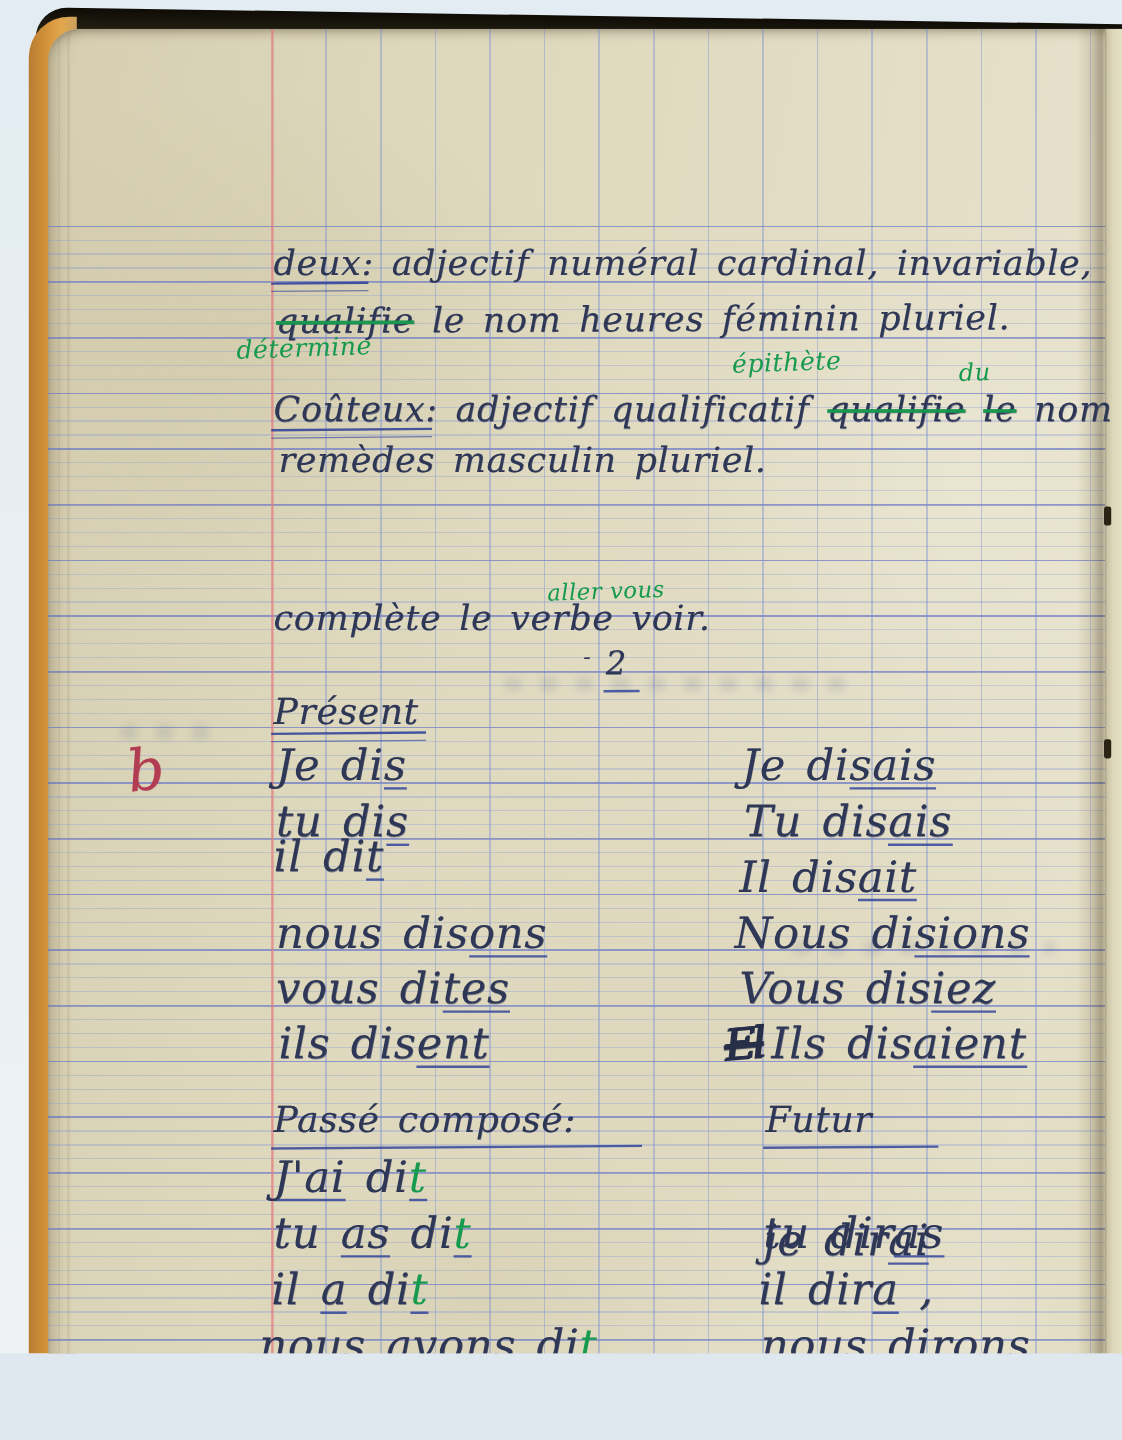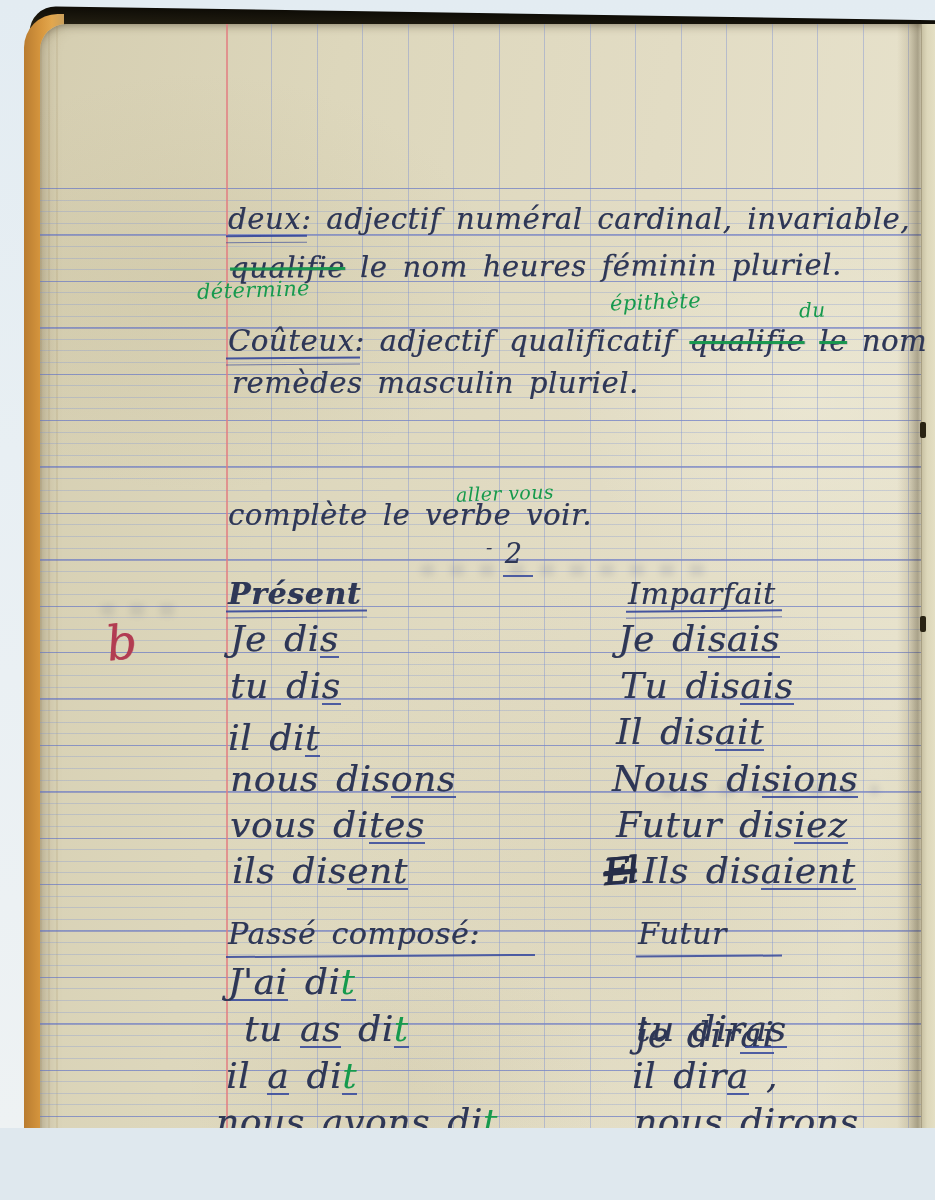--- a/index.html
+++ b/index.html
@@ -112,39 +112,38 @@
   <div class="hw" style="left:232px;top:366px;">remèdes masculin pluriel.</div>
   <div class="hw" style="left:228px;top:324px;"><span class="u2">Coûteux</span><span>: adjectif qualificatif</span>&nbsp;<span class="strikeg">qualifie</span>&nbsp;<span class="strikeg2">le</span>&nbsp;<span>nom</span></div>
 
   <div class="green" style="left:456px;top:482px;font-size:19px;">aller vous</div>
   <div class="hw" style="left:228px;top:498px;">complète le verbe voir.</div>
 
   <div class="hw" style="left:486px;top:531px;font-size:27px;"><span class="dash">-</span><span class="u1">2</span></div>
 
   <div class="margin-mark">b</div>
 
-  <div class="hw head" style="left:228px;top:577px;font-weight:bold;"><span class="u2">Présent</span></div>
+  <div class="hw head" style="left:228px;top:577px;"><span class="u2">Présent</span></div>
   <div class="hw cj" style="left:230px;top:622px;"><span>Je di</span><span class="ue">s</span></div>
   <div class="hw cj" style="left:230px;top:669px;"><span>tu di</span><span class="ue">s</span></div>
-  <div class="hw cj" style="left:228px;top:721px;"><span>il di</span><span class="ue">t</span></div>
+  <div class="hw cj" style="left:228px;top:698px;"><span>il di</span><span class="ue">t</span></div>
   <div class="hw cj" style="left:230px;top:762px;"><span>nous dis</span><span class="ue">ons</span></div>
   <div class="hw cj" style="left:230px;top:808px;"><span>vous di</span><span class="ue">tes</span></div>
   <div class="hw cj" style="left:232px;top:854px;"><span>ils dis</span><span class="ue">ent</span></div>
 
-  <div class="hw head" style="left:628px;top:577px;"><span class="u2">Imparfait</span></div>
   <div class="hw cj" style="left:618px;top:622px;"><span>Je di</span><span class="ue">sais</span></div>
   <div class="hw cj" style="left:620px;top:669px;"><span>Tu dis</span><span class="ue">ais</span></div>
   <div class="hw cj" style="left:616px;top:715px;"><span>Il dis</span><span class="ue">ait</span></div>
   <div class="hw cj" style="left:612px;top:762px;"><span>Nous di</span><span class="ue">sions</span></div>
-  <div class="hw cj" style="left:616px;top:808px;"><span>Futur dis</span><span class="ue">iez</span></div>
+  <div class="hw cj" style="left:616px;top:808px;"><span>Vous dis</span><span class="ue">iez</span></div>
   <div class="hw cj" style="left:604px;top:854px;"><span class="scratch">El</span><span>Ils dis</span><span class="ue">aient</span></div>
 
   <div class="hw head" style="left:228px;top:917px;text-decoration:underline;"><span class="u1 u1w">Passé composé:</span></div>
   <div class="hw cj" style="left:228px;top:965px;"><span></span><span class="ue">J'ai</span> <span>di</span><span class="gr ue">t</span></div>
-  <div class="hw cj" style="left:228px;top:1012px;padding-left:16px;"><span>tu</span> <span class="ue">as</span> <span>di</span><span class="gr ue">t</span></div>
+  <div class="hw cj" style="left:228px;top:1012px;"><span>tu</span> <span class="ue">as</span> <span>di</span><span class="gr ue">t</span></div>
   <div class="hw cj" style="left:226px;top:1059px;"><span>il</span> <span class="ue">a</span> <span>di</span><span class="gr ue">t</span></div>
   <div class="hw cj" style="left:216px;top:1105px;"><span>nous</span> <span class="ue">avons</span> <span>di</span><span class="gr">t</span></div>
 
   <div class="hw head" style="left:638px;top:917px;"><span class="u1 u1w">Futur</span></div>
   <div class="hw cj" style="left:636px;top:1018px;"><span>je dir</span><span class="ue">ai</span><span></span></div>
   <div class="hw cj" style="left:636px;top:1012px;"><span>tu dir</span><span class="ue">as</span><span></span></div>
   <div class="hw cj" style="left:632px;top:1059px;"><span>il dir</span><span class="ue">a</span><span> ,</span></div>
   <div class="hw cj" style="left:634px;top:1105px;"><span>nous dir</span><span class="ue">ons</span><span></span></div>
 
 </div>

